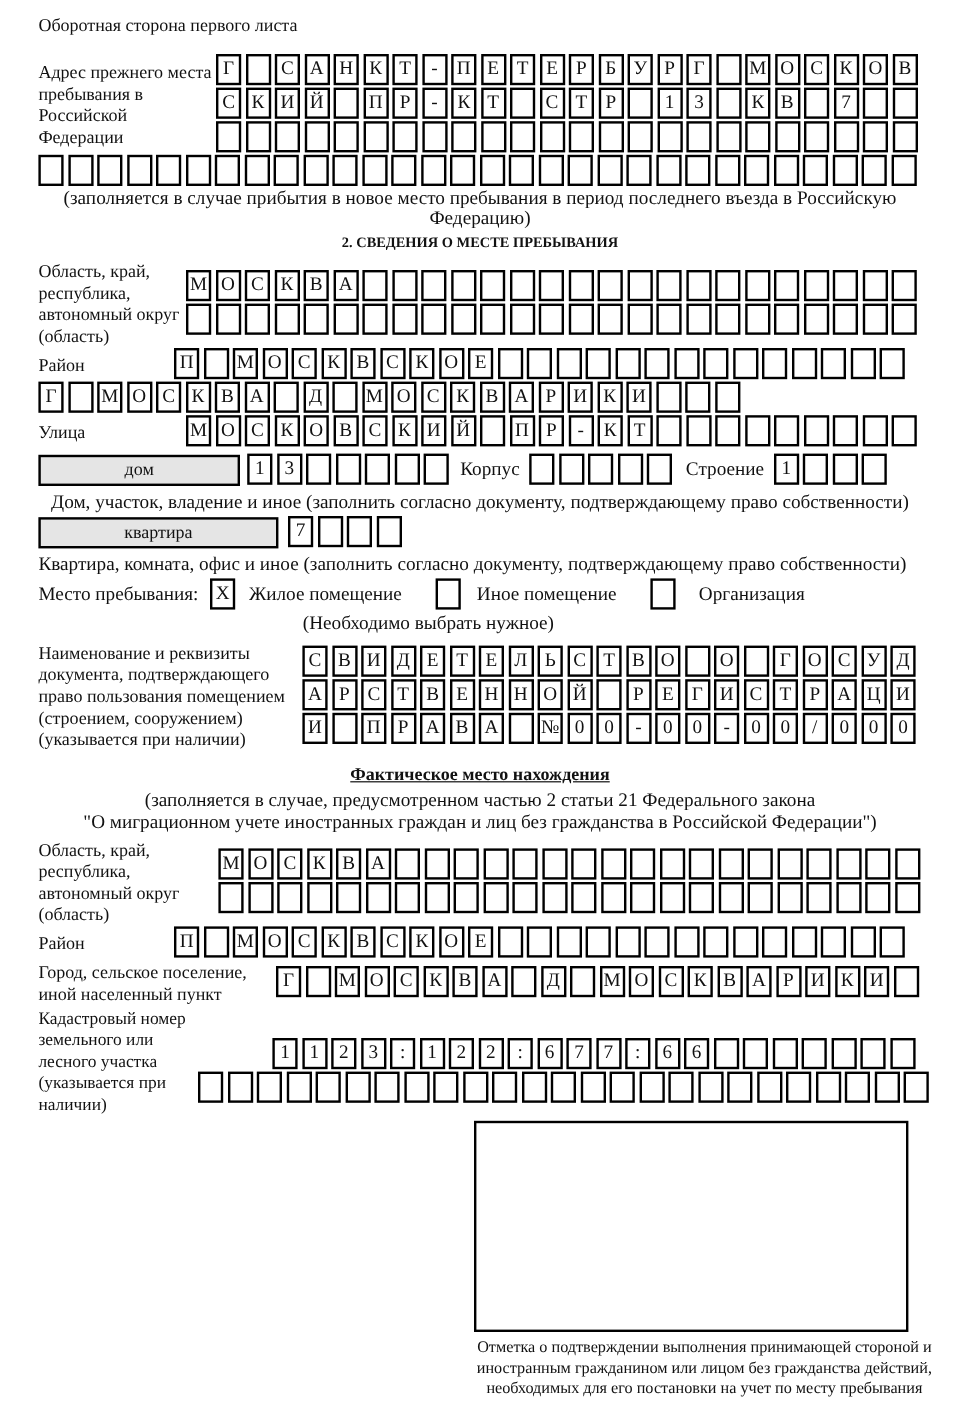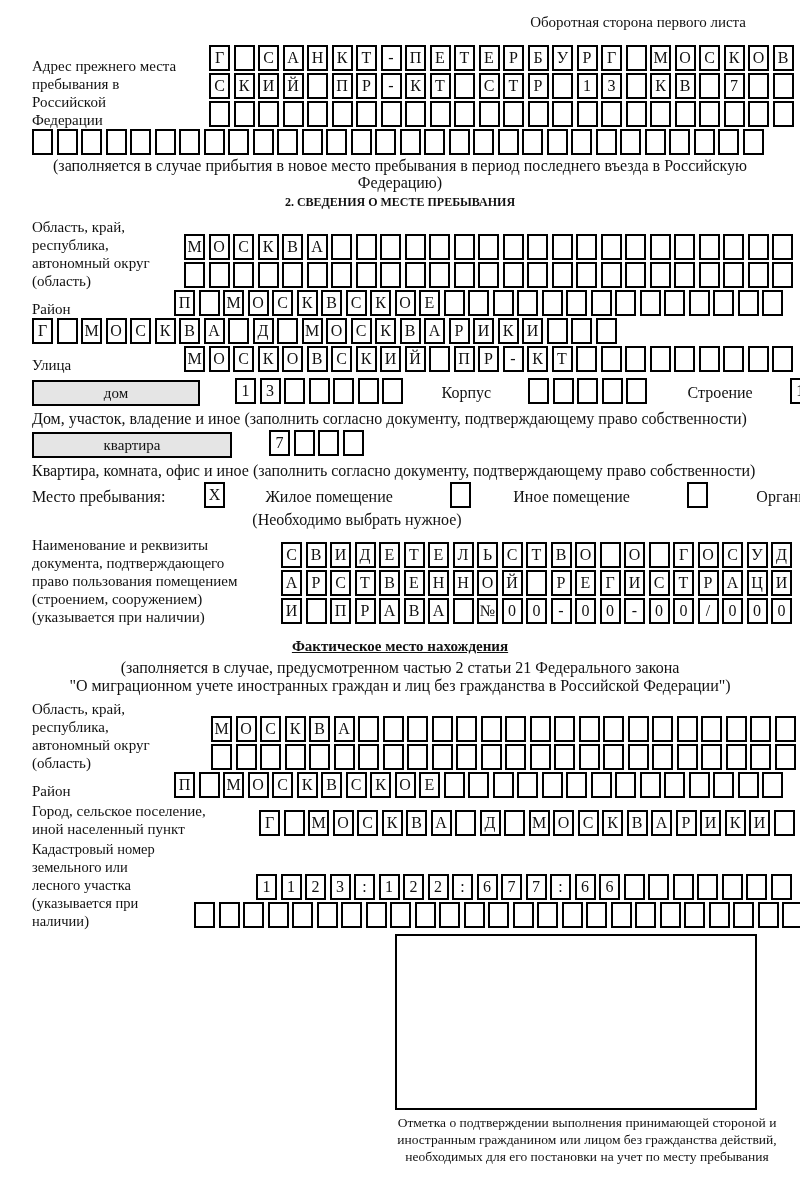--- a/index.html
+++ b/index.html
@@ -2,22 +2,22 @@
 <html><head>
 <meta charset="utf-8">
 <style>
   html,body{margin:0;padding:0;background:#fff;}
   .page{
     width:800px;height:1180px;box-sizing:border-box;
     padding:14px 32px 0 32px;background:#fff;color:#111;
     font-family:"Liberation Serif","DejaVu Serif",serif;
     overflow:hidden;position:relative;
   }
-  .hdr{text-align:right;font-size:15px;padding-right:22px;margin-bottom:14px;}
-  .flexrow{display:flex;align-items:flex-end;gap:29px;}
+  .hdr{font-size:15px;padding-right:22px;margin-bottom:14px;}
+  .flexrow{display:flex;align-items:center;}
   .lbl{font-size:15px;line-height:18px;flex:0 0 auto;padding-top:2px;}
   .rows{flex:0 0 auto;}
   .cells{display:flex;flex-wrap:nowrap;margin-bottom:2px;}
   .cell{
     flex:0 0 auto;width:21px;height:26px;margin-right:3.5px;
     border:2px solid #000;box-sizing:border-box;
     display:flex;align-items:center;justify-content:center;
     font-size:16px;line-height:22px;background:#fff;
   }
   .note{font-size:16px;line-height:17px;text-align:center;margin:1px 0 1px 0;}
@@ -330,21 +330,21 @@
         <div class="cell"></div>
       </div>
     <div class="inline-lbl" style="margin:0 8px 0 8px">Строение</div>
     <div class="cells">
         <div class="cell">1</div>
         <div class="cell"></div>
         <div class="cell"></div>
         <div class="cell"></div>
       </div>
   </div>
-  <div class="note" style="text-align:left">Дом, участок, владение и иное (заполнить согласно документу, подтверждающему право собственности)</div>
+  <div class="note" style="text-align:center">Дом, участок, владение и иное (заполнить согласно документу, подтверждающему право собственности)</div>
 
   <div class="flexrow" style="margin-top:3px;margin-bottom:4px">
     <div class="widebox" style="width:200px;margin-right:8px">квартира</div>
     <div class="cells">
         <div class="cell">7</div>
         <div class="cell"></div>
         <div class="cell"></div>
         <div class="cell"></div>
       </div>
   </div>

